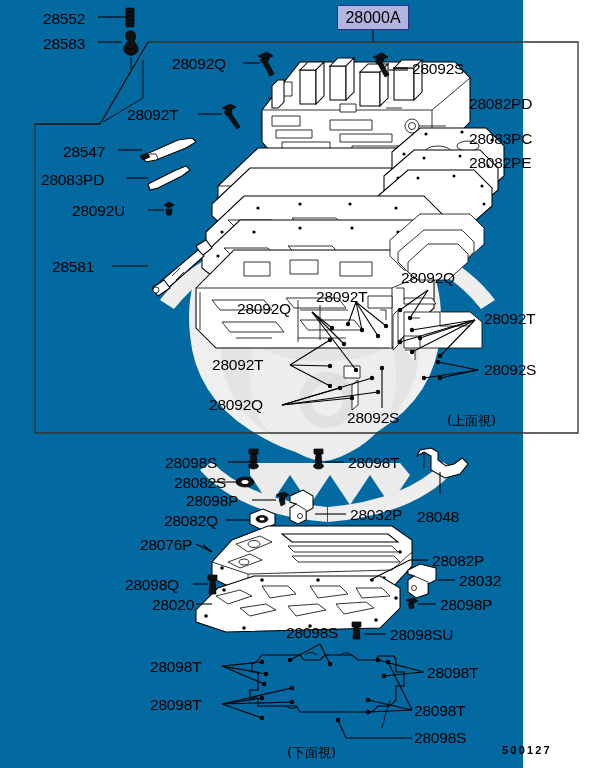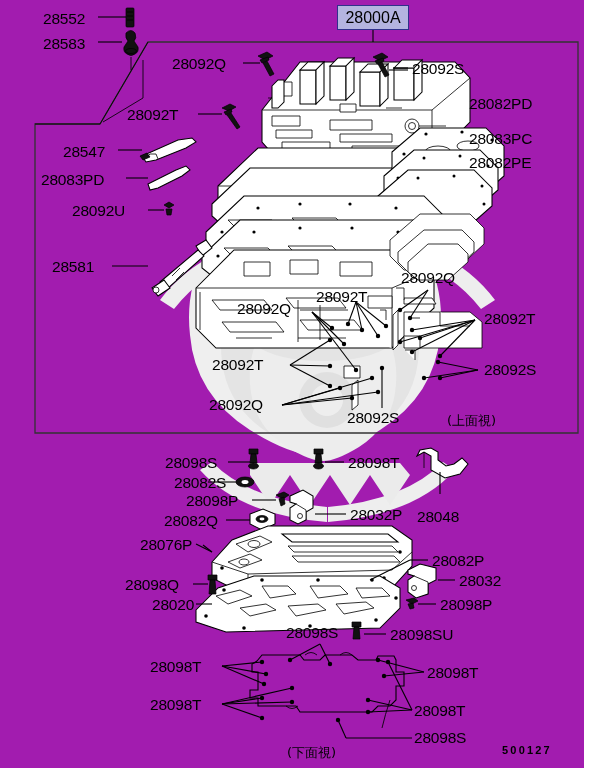--- a/index.html
+++ b/index.html
@@ -5,22 +5,22 @@
   * { box-sizing: border-box; }
   html, body {
     margin: 0; padding: 0;
     width: 609px; height: 768px;
     background: #ffffff;
     font-family: "Liberation Sans", sans-serif;
     overflow: hidden;
   }
   #root {
     position: relative;
-    width: 584px; height: 768px;
-    background: #a21caf;
+    width: 523px; height: 768px;
+    background: #0369a1;
   }
   svg { display: block; }
   #diagram {
     position: absolute; left: 0; top: 0;
     width: 609px; height: 768px;
   }
   .lbl {
     font-family: "Liberation Sans", sans-serif;
     font-size: 15.5px;
     fill: #000;

